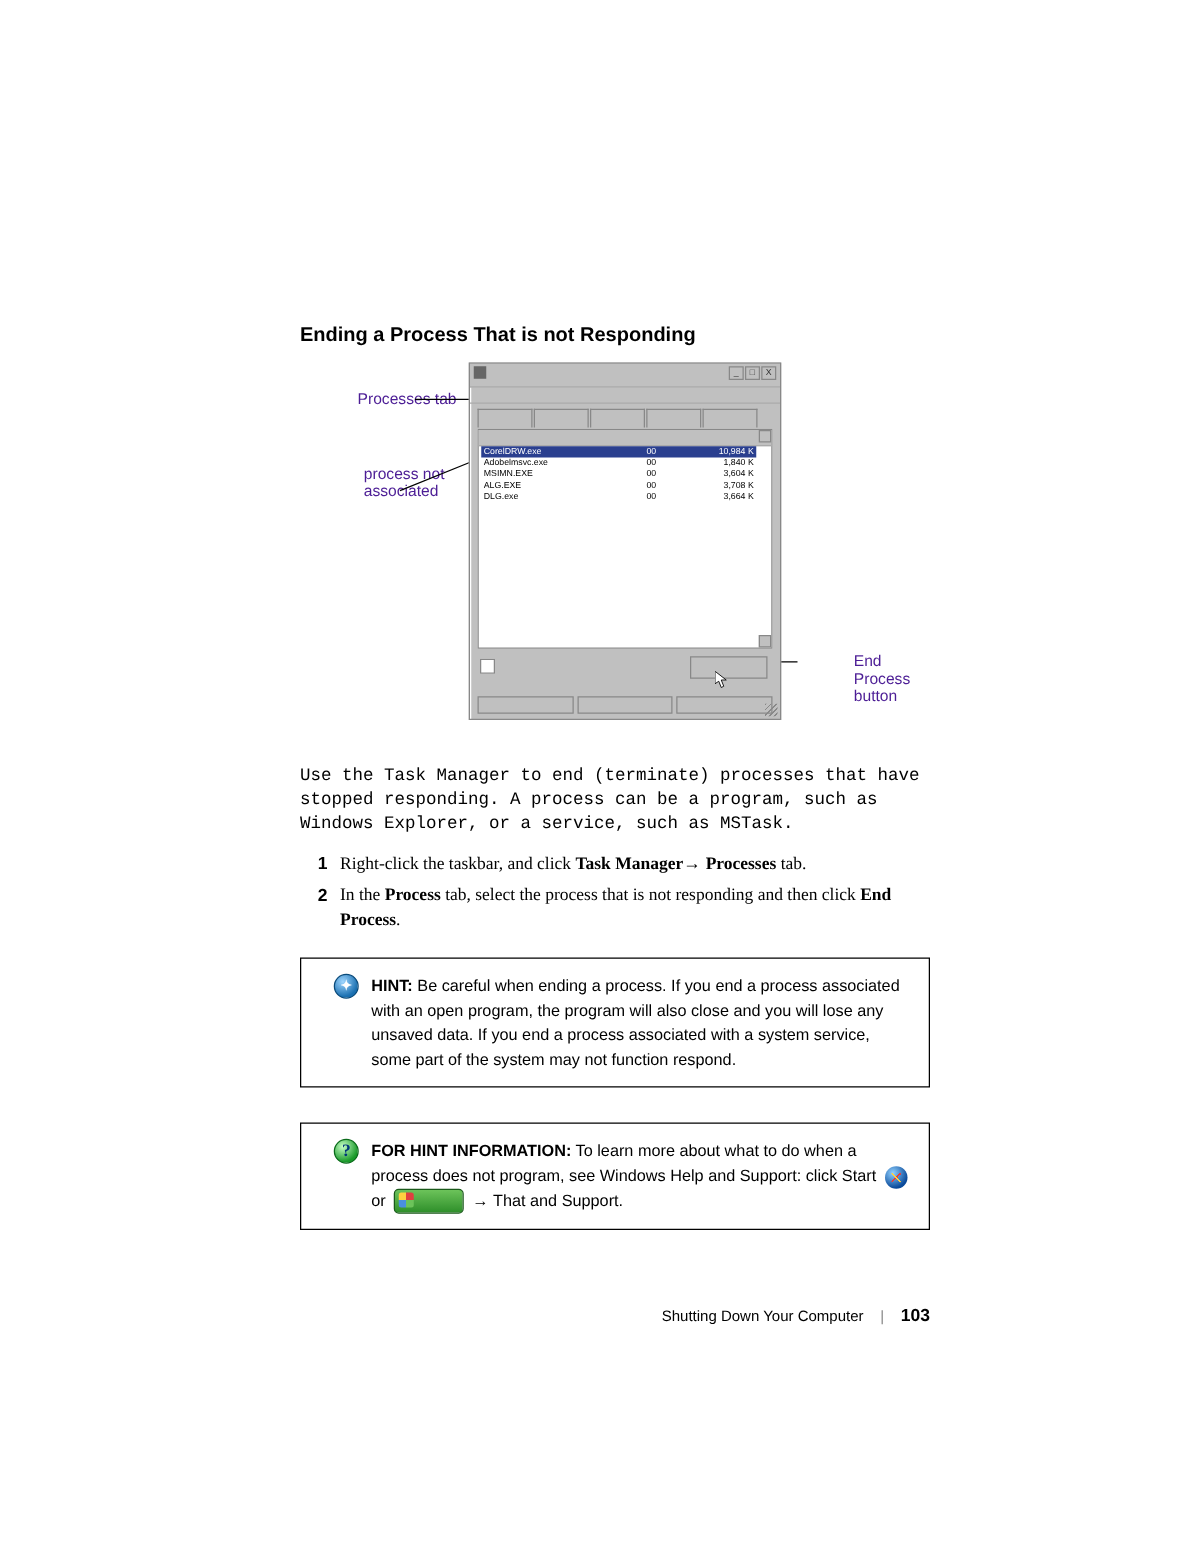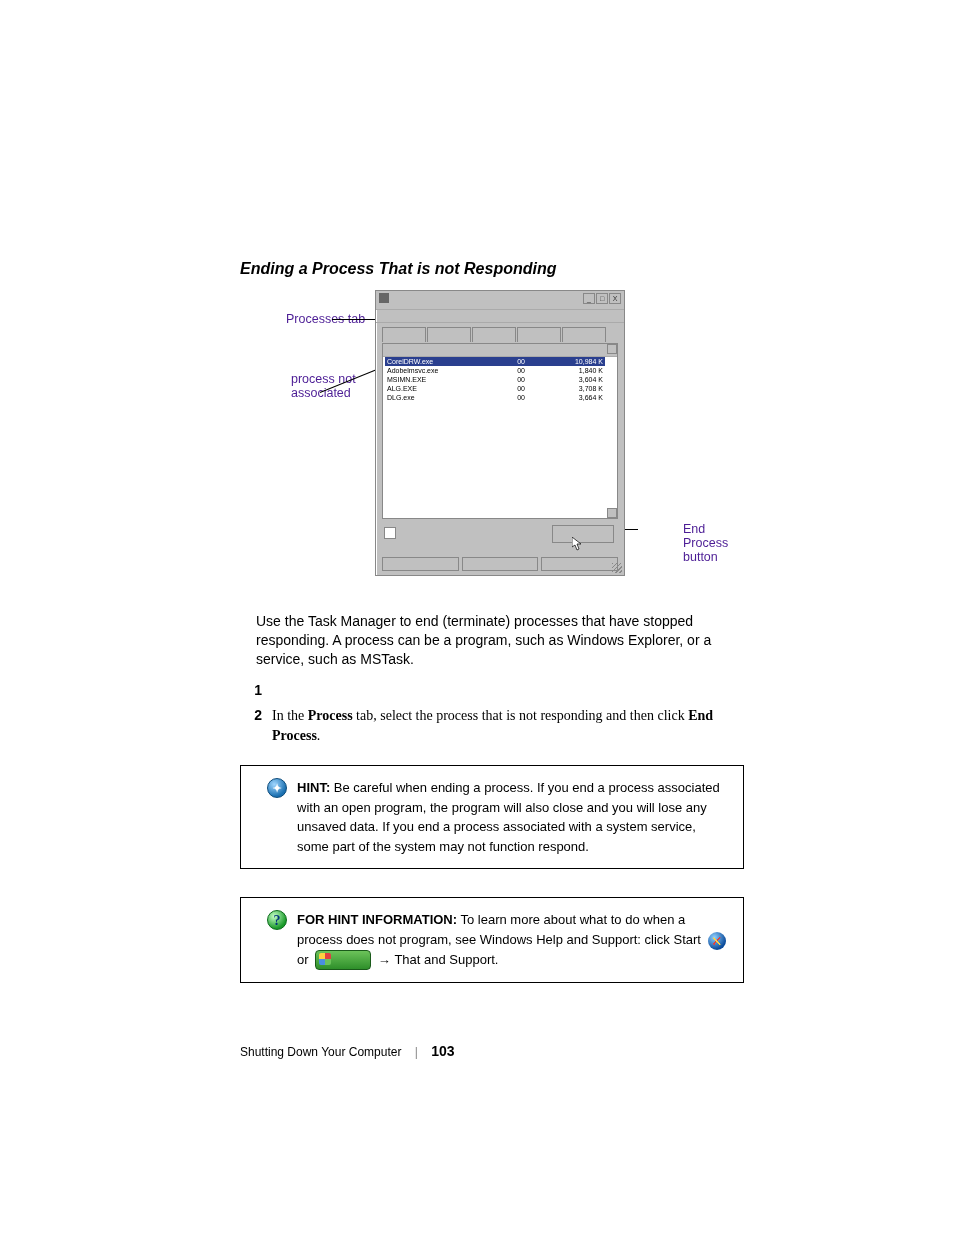--- a/index.html
+++ b/index.html
@@ -12,21 +12,20 @@
     width: 954px;
   }
   .page {
     padding: 260px 210px 200px 240px;
   }
   .section-title {
     font-size: 16px;
     font-weight: bold;
     font-family: Arial, Helvetica, sans-serif;
     margin-bottom: 12px;
-    font-style: italic;
   }
   .figure-wrap {
     position: relative;
     height: 300px;
   }
   .callout {
     position: absolute;
     font-size: 12.5px;
     font-family: Arial, Helvetica, sans-serif;
     color:#4c1d95;
@@ -93,24 +92,24 @@
     right:42px; bottom:24px;
     width:10px; height:14px;
   }
   .tm-cursor svg { display:block; }
   .tm-status { position:absolute; left:6px; right:6px; bottom:4px; height:14px; display:flex; gap:3px; }
   .tm-statcell { flex:1; border:1px solid #888; background:#c0c0c0; }
   .tm-resize { position:absolute; right:2px; bottom:2px; width:10px; height:10px;
     background: repeating-linear-gradient(135deg,#888 0 1px,transparent 1px 3px); }
   
   .body-text {
-    font-family: Liberation Sans, sans-serif;
+    font-family: Liberation Mono, monospace;
     font-size: 14px;
     line-height: 1.35;
-    margin: 22px 0 12px 16px;
+    margin: 22px 0 12px 0;
   }
   ol.steps { list-style:none; padding:0; margin:0 0 20px 0; font-family: Georgia, serif; font-size:14px; }
   ol.steps li { display:flex; margin-bottom:6px; line-height:1.4; }
   ol.steps .num { font-weight:bold; font-family: Arial,Helvetica,sans-serif; width:22px; text-align:right; margin-right:10px; flex-shrink:0; }
   .box {
     border:1px solid #000;
     padding:12px 14px 12px 56px;
     position:relative;
     font-family: Arial, Helvetica, sans-serif;
     font-size:13px;
@@ -154,21 +153,21 @@
   }
   .xp-start::before{
     content:""; position:absolute; left:3px; top:2px; width:12px; height:12px;
     background:
       conic-gradient(#e04040 0 90deg,#6cc35a 90deg 180deg,#4a8fe0 180deg 270deg,#ffd040 270deg 360deg);
     border-radius:2px;
   }
   .arrow { font-family: Arial, sans-serif; }
   .footer {
     margin-top: 60px;
-    text-align: left;
+    text-align: right;
     font-family: Arial, Helvetica, sans-serif;
     font-size: 12px;
   }
   .footer .sep { margin: 0 10px; color:#888; }
   .footer .pnum { font-weight:bold; font-size:14px; }
 </style>
 </head>
 <body>
 
 <div class="page">
@@ -258,20 +257,23 @@
       </div>
       <div class="tm-resize"></div>
     </div>
   </div>
 
   <div class="body-text">Use the Task Manager to end (terminate) processes that have stopped responding. A process can be a program, such as Windows Explorer, or a service, such as MSTask.</div>
 
   <ol class="steps">
     <li>
       <span class="num">1</span>
+      <span>
+        <span>Right-click the taskbar, and click </span><b>Task Manager</b><span class="arrow">→ </span><b>Processes</b><span> tab.</span>
+      </span>
     </li>
     <li>
       <span class="num">2</span>
       <span>
         <span>In the </span><b>Process</b><span> tab, select the process that is not responding and then click </span><b>End Process</b><span>.</span>
       </span>
     </li>
   </ol>
 
   <div class="box">

